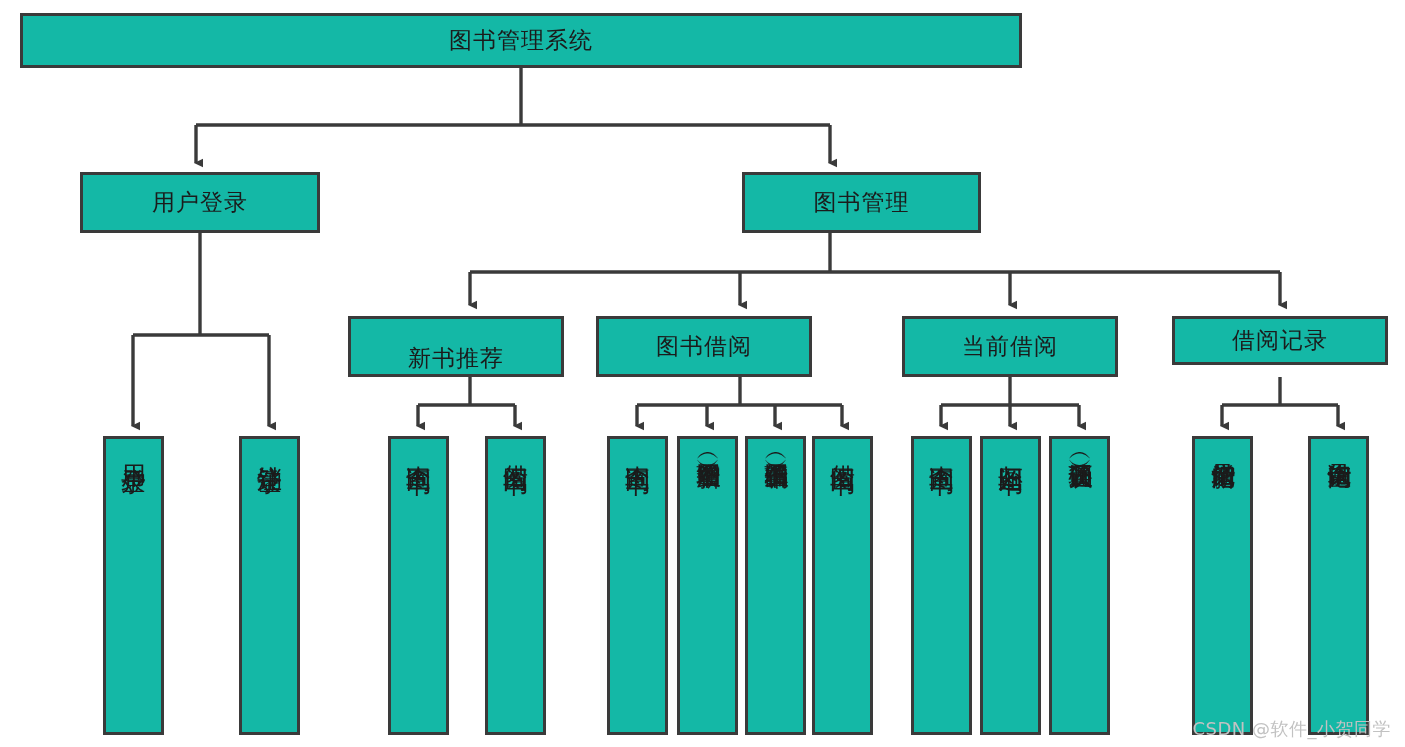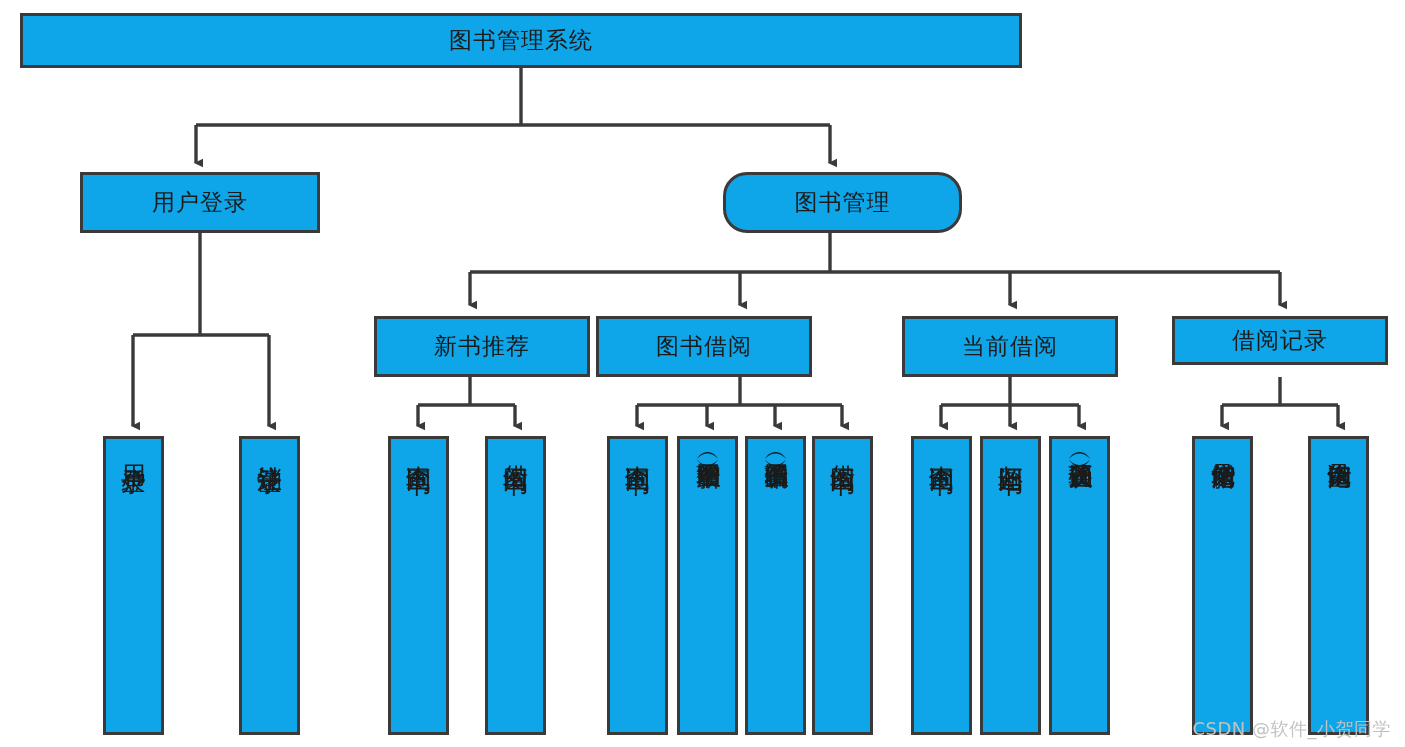--- a/index.html
+++ b/index.html
@@ -22,21 +22,21 @@
     left: 0;
     top: 0;
     width: 1405px;
     height: 747px;
     pointer-events: none;
   }
   .node {
     position: absolute;
     box-sizing: border-box;
     border: 3px solid #3a3a3a;
-    background: #0ea5e9;
+    background: #14b8a6;
     display: flex;
     align-items: center;
     justify-content: center;
     color: #1b1b1b;
   }
   .node.horizontal {
     font-size: 23px;
     letter-spacing: 1px;
   }
   .node.vertical {
@@ -122,25 +122,25 @@
     </g>
   </svg>
 
   <div class="node horizontal" style="left:20px; top:13px; width:1002px; height:55px;">
     <span>图书管理系统</span>
   </div>
 
   <div class="node horizontal" style="left:80px; top:172px; width:240px; height:61px;">
     <span>用户登录</span>
   </div>
-  <div class="node horizontal" style="left:723px; top:172px; width:239px; height:61px;border-radius:24px;">
+  <div class="node horizontal" style="left:742px; top:172px; width:239px; height:61px;">
     <span>图书管理</span>
   </div>
 
-  <div class="node horizontal" style="left:374px; top:316px; width:216px; height:61px;">
+  <div class="node horizontal" style="left:348px; top:316px; width:216px; height:61px;align-items:flex-end;">
     <span>新书推荐</span>
   </div>
   <div class="node horizontal" style="left:596px; top:316px; width:216px; height:61px;">
     <span>图书借阅</span>
   </div>
   <div class="node horizontal" style="left:902px; top:316px; width:216px; height:61px;text-align:right;">
     <span>当前借阅</span>
   </div>
   <div class="node horizontal" style="left:1172px; top:316px; width:216px; height:49px;justify-content:center;">
     <span>借阅记录</span>

